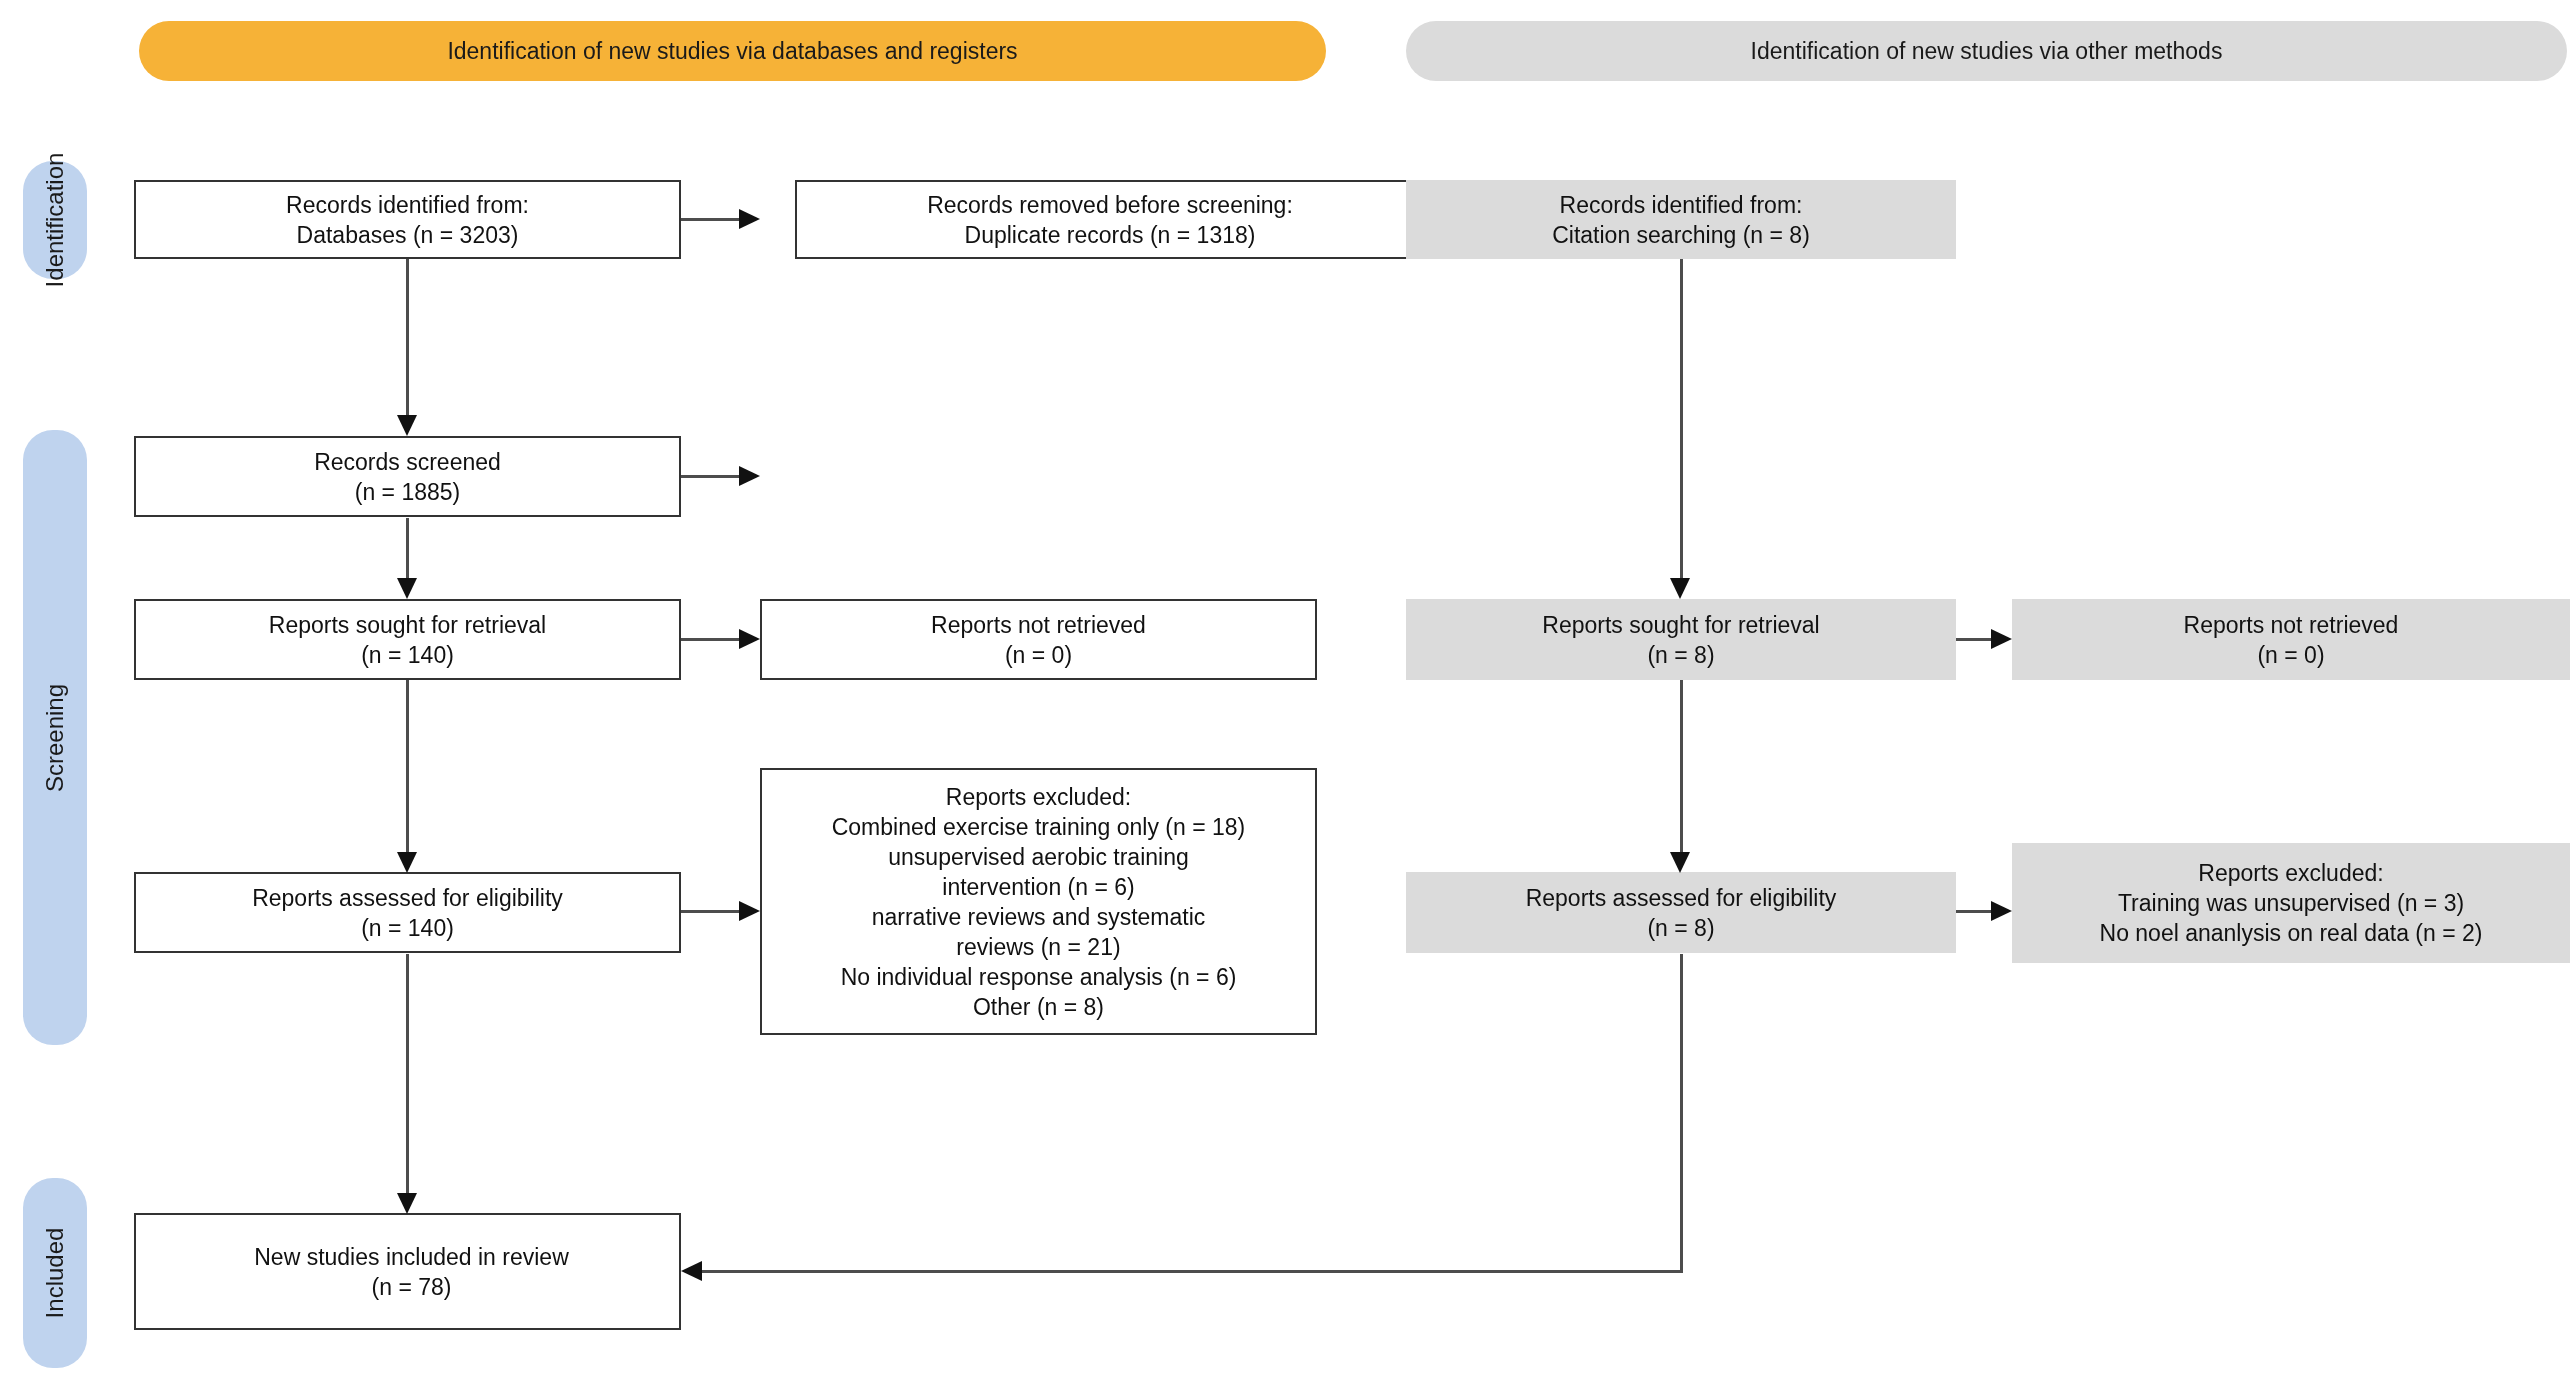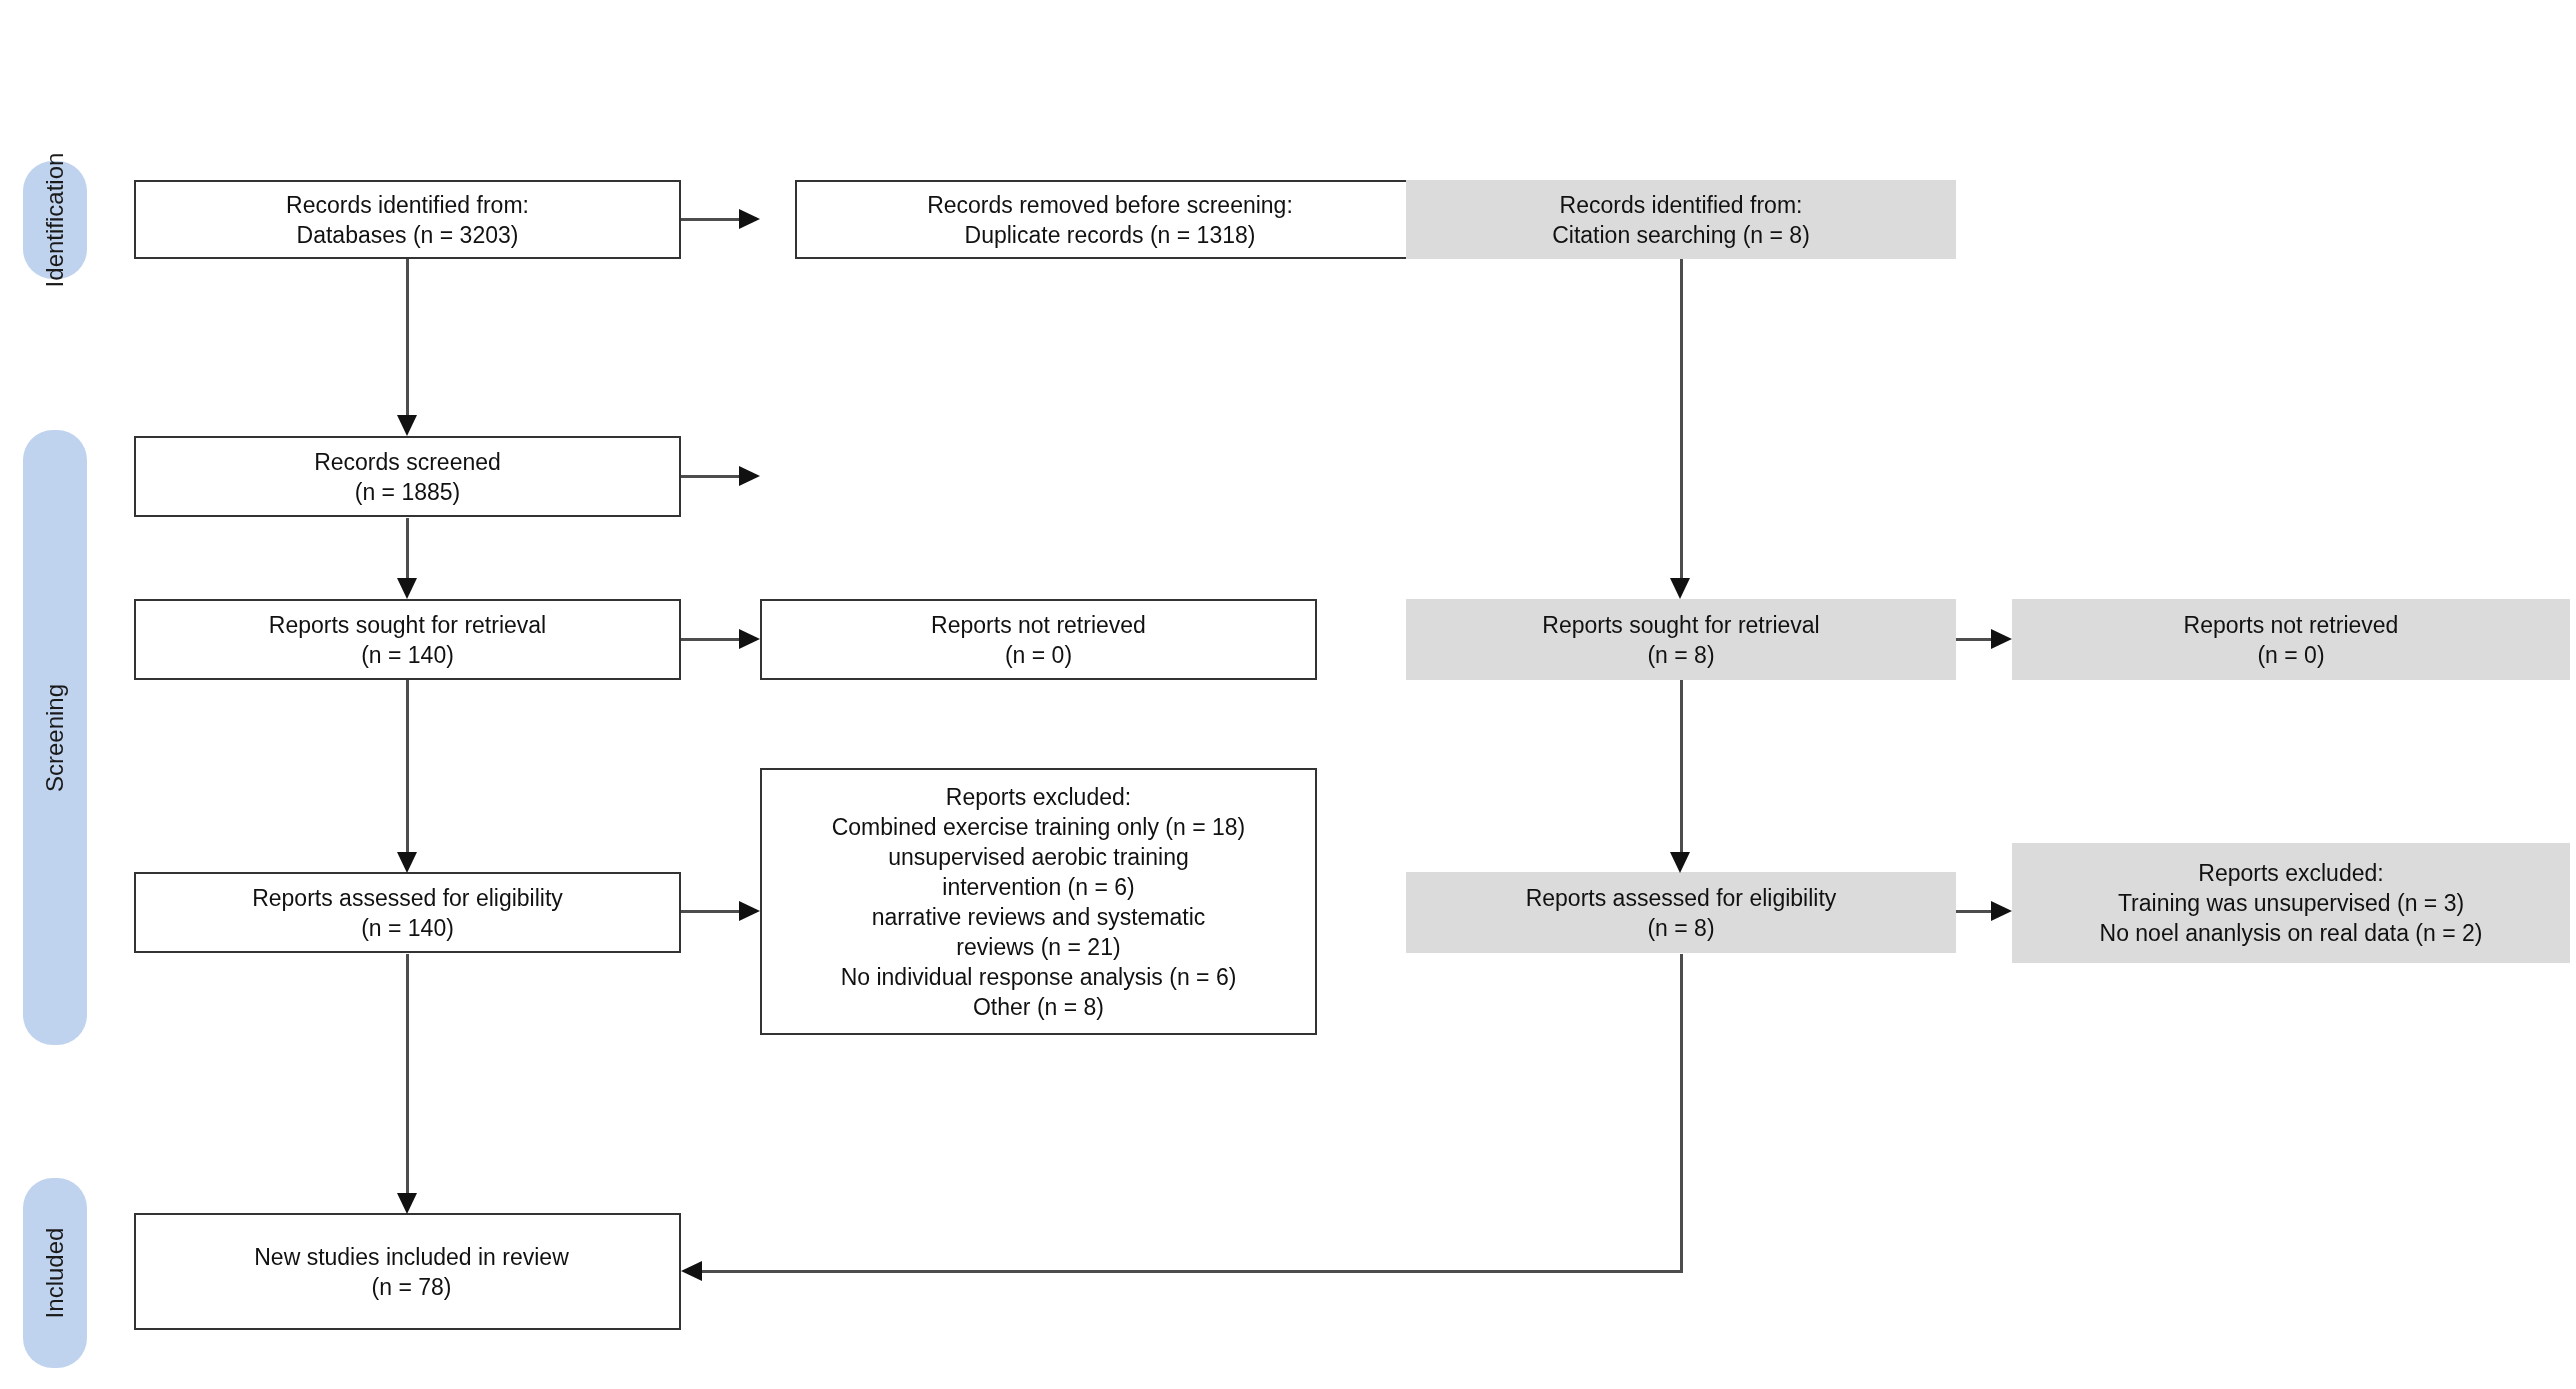--- a/index.html
+++ b/index.html
@@ -80,20 +80,26 @@
   #h6-line { left: 1956px; top: 910px; width: 36px; }
   #h6-head { left: 1991px; top: 901px; }
   #h7-line { left: 702px; top: 1270px; width: 980px; }
   #h7-head { left: 681px; top: 1261px; }
 </style>
 </head>
 <body>
 
 <div class="canvas">
 
+  <div class="banner" id="banner-db">
+    <span>Identification of new studies via databases and registers</span>
+  </div>
+  <div class="banner" id="banner-other">
+    <span>Identification of new studies via other methods</span>
+  </div>
 
   <div class="pill" id="pill-identification">
     <span>Identification</span>
   </div>
   <div class="pill" id="pill-screening">
     <span>Screening</span>
   </div>
   <div class="pill" id="pill-included">
     <span>Included</span>
   </div>

